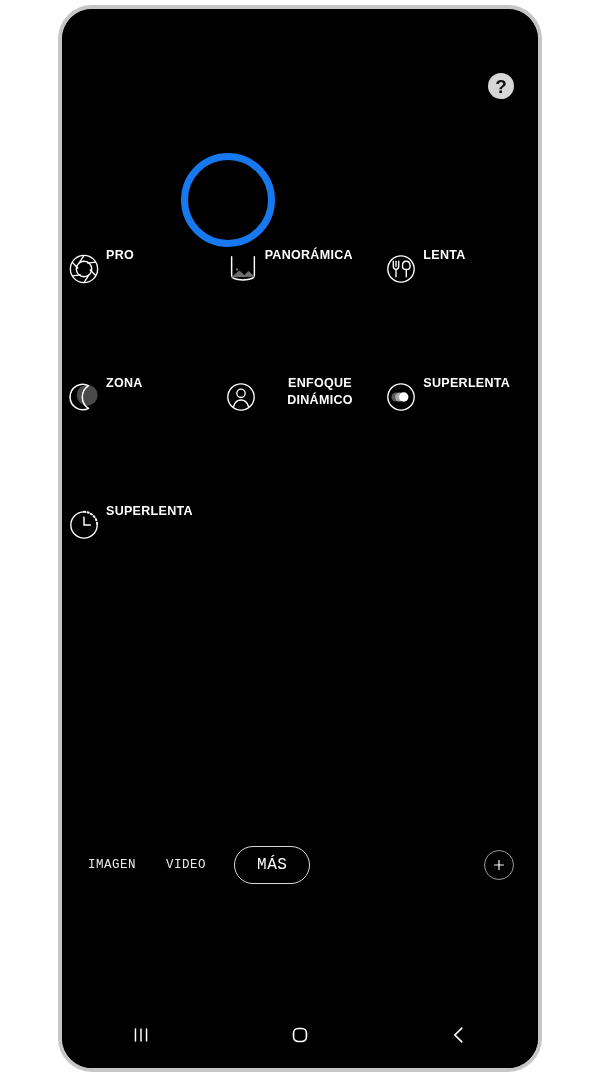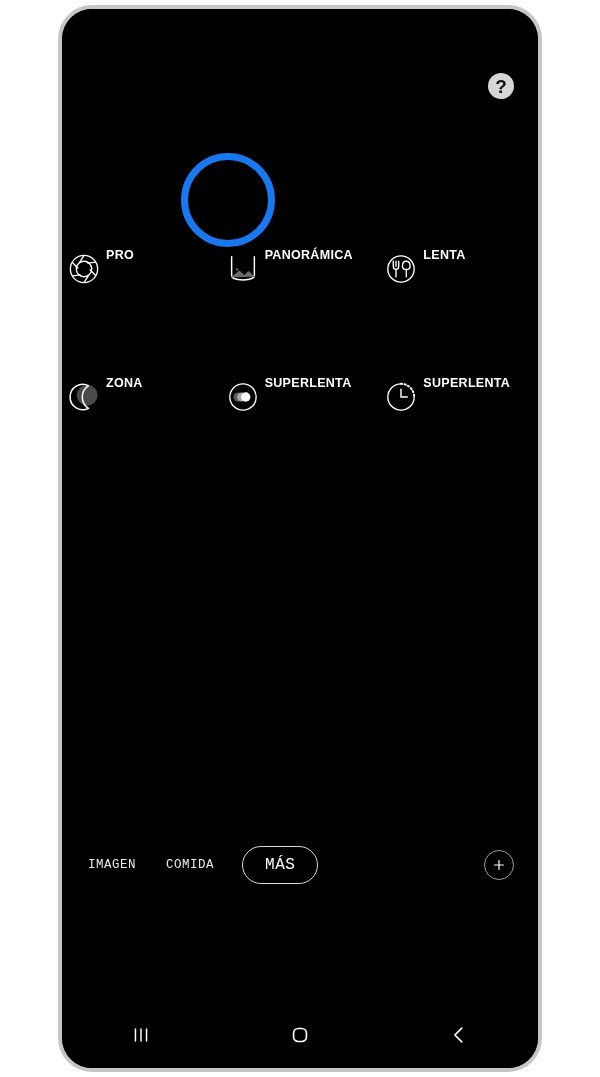--- a/index.html
+++ b/index.html
@@ -264,20 +264,30 @@
       <div class="mode-cell">
         <div class="mode-icon">
           <svg viewBox="0 0 44 44" width="40" height="40" fill="none">
             <circle cx="25.5" cy="20" r="11.5" fill="#4a4a4a"></circle>
             <path d="M27 9.5 A14 14 0 1 0 27 34.5 A14.8 14.8 0 0 1 27 9.5 Z" fill="none" stroke="#ffffff" stroke-width="1.7" stroke-linejoin="round"></path>
           </svg>
         </div>
         <div class="mode-label">ZONA</div>
       </div>
 
+      <div class="mode-cell">
+        <div class="mode-icon">
+          <svg viewBox="0 0 44 44" width="40" height="40" fill="none" stroke="#ffffff" stroke-width="1.5" stroke-linecap="round" stroke-linejoin="round">
+            <circle cx="22" cy="22" r="14.5"></circle>
+            <circle cx="22" cy="18" r="4.6"></circle>
+            <path d="M13.8 32.4 C15.2 27.7 18.3 25.3 22 25.3 C25.7 25.3 28.8 27.7 30.2 32.4"></path>
+          </svg>
+        </div>
+        <div class="mode-label">ENFOQUE DINÁMICO</div>
+      </div>
 
 
       <div class="mode-cell">
         <div class="mode-icon">
           <svg viewBox="0 0 44 44" width="40" height="40" fill="none">
             <circle cx="22" cy="22" r="14.5" stroke="#ffffff" stroke-width="1.5" fill="none"></circle>
             <circle cx="16.5" cy="22" r="5" fill="#5a5a5a"></circle>
             <circle cx="20.5" cy="22" r="5" fill="#a8a8a8"></circle>
             <circle cx="25" cy="22" r="5.2" fill="#ffffff"></circle>
           </svg>
@@ -296,21 +306,21 @@
         </div>
         <div class="mode-label">SUPERLENTA</div>
       </div>
 
 
     </div>
 
     <div id="tab-bar">
       <div id="tab-group">
         <div class="tab-item">IMAGEN</div>
-        <div class="tab-item">COMIDA</div>
+        <div class="tab-item">VIDEO</div>
         <div class="tab-item selected">MÁS</div>
       </div>
       <div id="add-mode-button">
         <span>
           <svg viewBox="0 0 20 20" width="16" height="16" fill="none" stroke="#ffffff" stroke-width="1.5" stroke-linecap="round">
             <line x1="10" y1="4.5" x2="10" y2="15.5"></line>
             <line x1="4.5" y1="10" x2="15.5" y2="10"></line>
           </svg>
         </span>
       </div>

